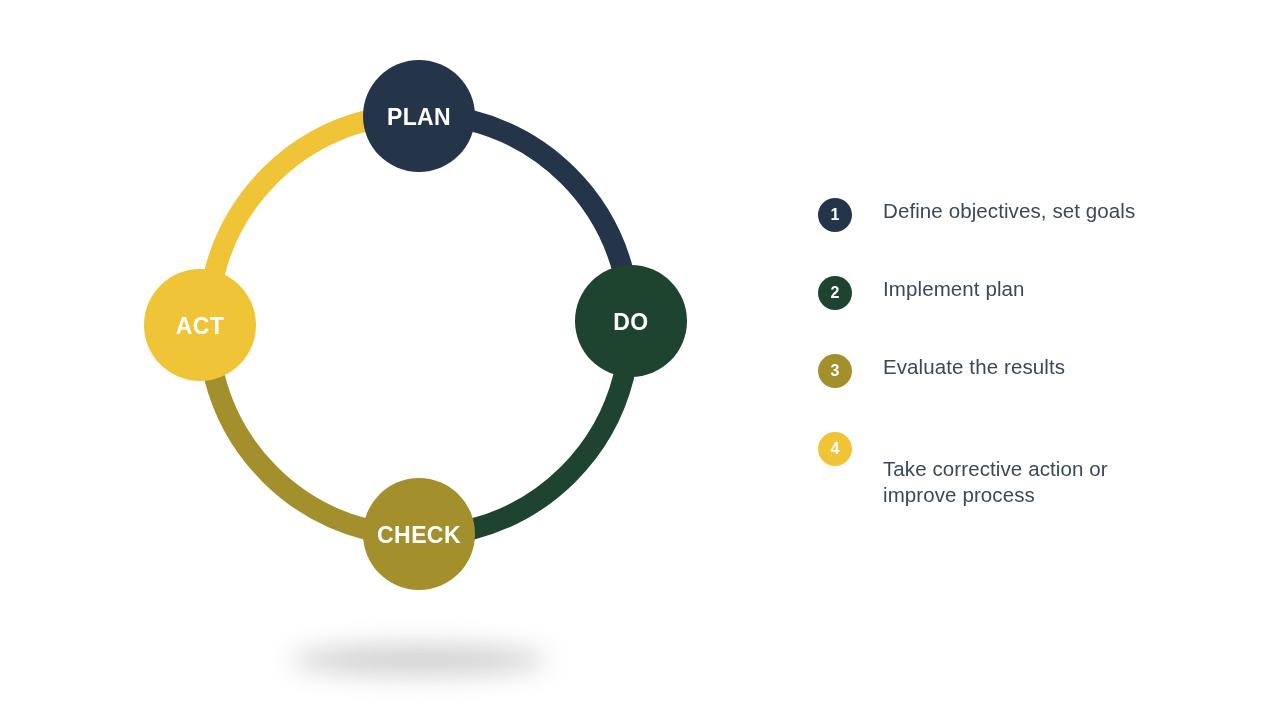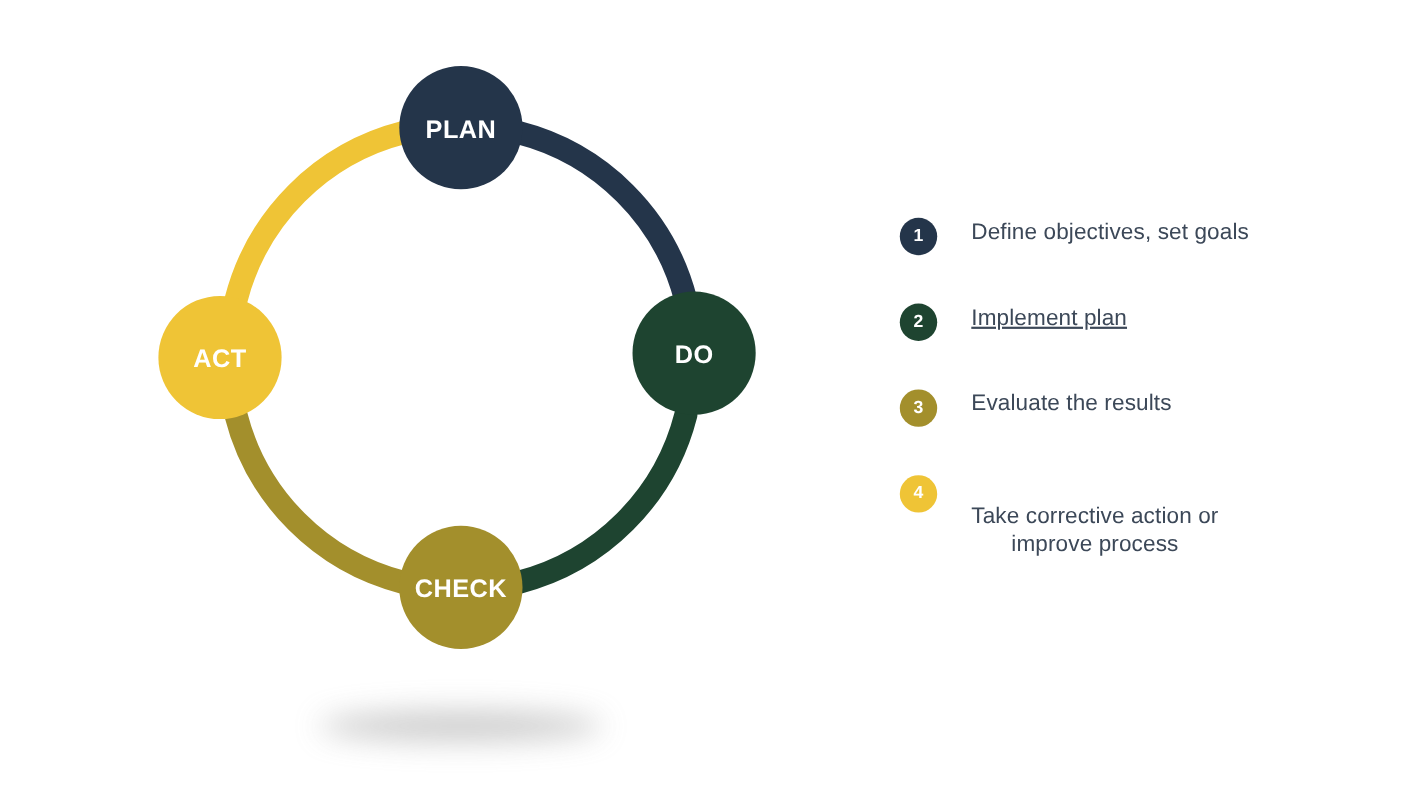--- a/index.html
+++ b/index.html
@@ -79,21 +79,20 @@
   }
   .legend-text {
     margin-left: 31px;
     font-family: "Liberation Sans", sans-serif;
     font-size: 20.5px;
     line-height: 26px;
     color: #3C4858;
     letter-spacing: 0.1px;
     padding-top: 2px;
     white-space: pre-line;
-    text-align: center;
   }
 </style>
 </head>
 <body>
 
 <div id="slide" style="background: rgb(255, 255, 255);">
 
   <div id="cycle-diagram">
     <svg id="cycle-svg" viewBox="0 0 780 720" xmlns="http://www.w3.org/2000/svg">
       <defs>
@@ -134,21 +133,21 @@
     </svg>
   </div>
 
   <div id="legend">
     <div class="legend-item">
       <div class="legend-badge" style="background: rgb(36, 53, 74);">1</div>
       <div class="legend-text" style="color: rgb(60, 72, 88);">Define objectives, set goals</div>
     </div>
     <div class="legend-item">
       <div class="legend-badge" style="background: rgb(30, 68, 48);">2</div>
-      <div class="legend-text" style="color: rgb(60, 72, 88); text-decoration: underline;">Implement plan</div>
+      <div class="legend-text" style="color: rgb(60, 72, 88);">Implement plan</div>
     </div>
     <div class="legend-item">
       <div class="legend-badge" style="background: rgb(163, 143, 44);">3</div>
       <div class="legend-text" style="color: rgb(60, 72, 88);">Evaluate the results</div>
     </div>
     <div class="legend-item">
       <div class="legend-badge" style="background: rgb(239, 196, 54);">4</div>
       <div class="legend-text" style="color: rgb(60, 72, 88); margin-top: 24px;">Take corrective action or
 improve process</div>
     </div>

